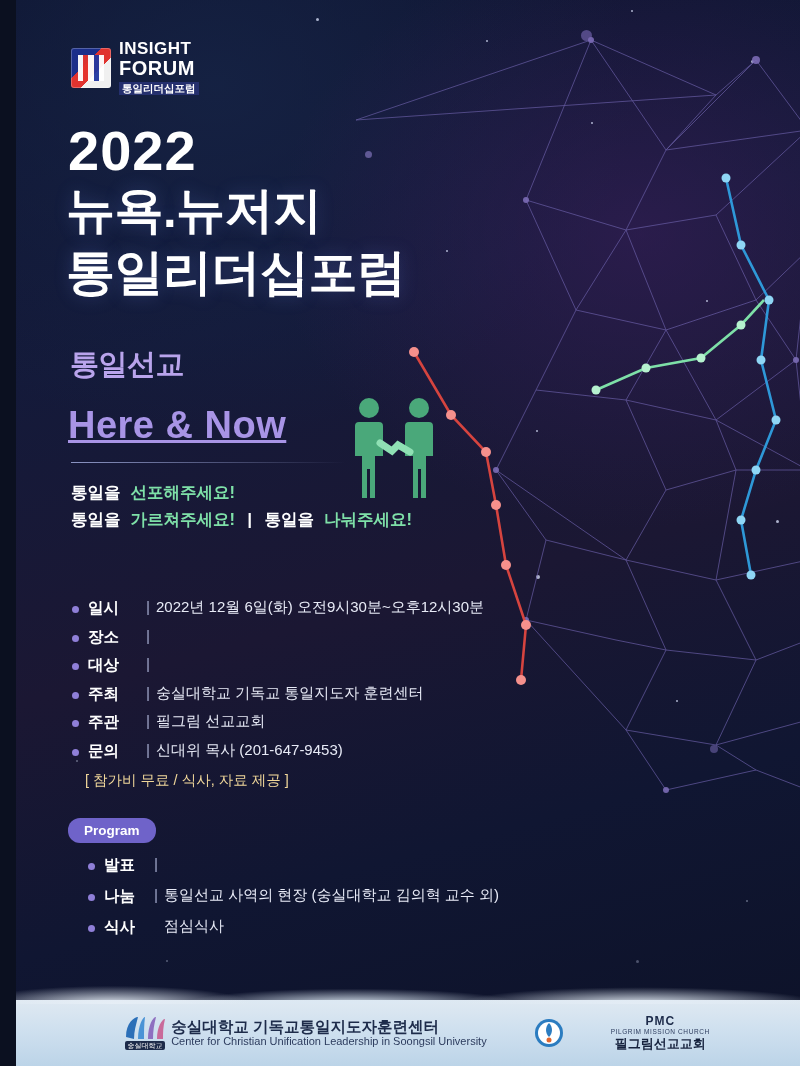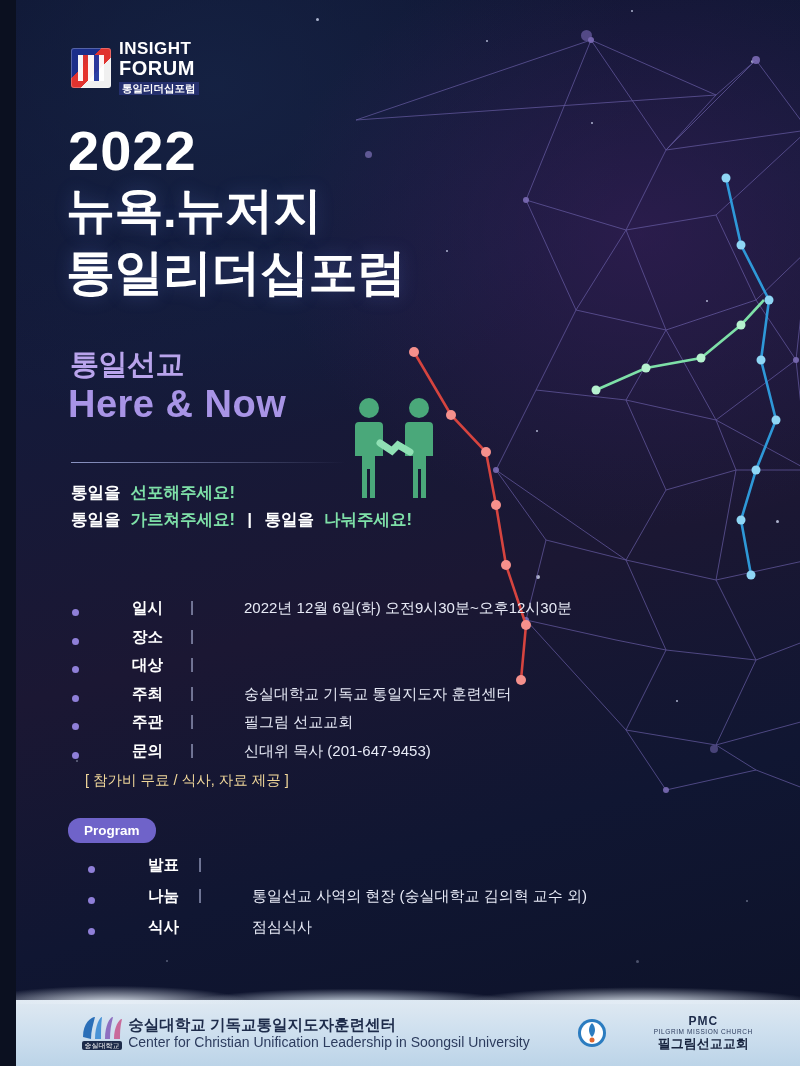--- a/index.html
+++ b/index.html
@@ -60,40 +60,40 @@
     position:absolute; left:50px; top:180px;
     color:#ffffff; font-size:49px; font-weight:bold; line-height:1.26;
     letter-spacing: -0.5px;
     text-shadow: 0 0 18px rgba(120,150,255,.25);
   }
   .subtitle-ko {
     position:absolute; left:54px; top:345px;
     color:#b9a4ec; font-size:29px; font-weight:bold; letter-spacing:-0.5px;
   }
   .subtitle-en {
-    position:absolute; left:52px; top:383px;
-    color:#a894e6; font-size:38px; font-weight:bold; letter-spacing:0.5px;
+    position:absolute; left:52px; top:404px;
+    color:#a894e6; font-size:38px; font-weight:bold; letter-spacing:0.5px;text-decoration:underline;
   }
   .rule {
     position:absolute; left:55px; top:462px; width:275px; height:1px;
     background: linear-gradient(90deg, rgba(160,170,220,.85), rgba(160,170,220,0));
   }
   .slogan {
     position:absolute; left:55px; top:480px;
     font-size:16.5px; font-weight:bold; line-height:1.55;
   }
   .slogan .w { color:#ffffff;font-family:Liberation Mono, monospace; }
   .slogan .g { color:#7ee0a8; }
 
   
   .handshake { position:absolute; left:330px; top:395px; width:96px; height:104px; }
 
   
   .info { position:absolute; left:52px; top:598px; width:620px; }
-  .info-row { display:flex; align-items:center; margin-bottom:7.5px;gap:44px; }
+  .info-row { display:flex; align-items:flex-start; margin-bottom:7.5px; }
   .bullet {
     width:7px; height:7px; border-radius:50%; background:#8f7fd8;
     margin:8px 9px 0 4px; flex:none;
   }
   .lbl {
     color:#ffffff; font-weight:bold; font-size:15.5px;
     min-width:62px; display:flex; justify-content:space-between;
   }
   .lbl .sep { color:#9fa6c8; font-weight:normal; margin-left:4px; }
   .val { color:#e7eaf6; font-size:15px; margin-left:6px; }
@@ -119,21 +119,21 @@
   }
   .footer:before{
     content:""; position:absolute; left:0; top:-22px; width:800px; height:26px;
     background: radial-gradient(ellipse 200px 26px at 12% 100%, #e6eef6 0%, rgba(230,238,246,0) 70%),
                 radial-gradient(ellipse 240px 22px at 42% 100%, #dce8f3 0%, rgba(220,232,243,0) 70%),
                 radial-gradient(ellipse 260px 24px at 78% 100%, #e3ecf5 0%, rgba(227,236,245,0) 70%);
   }
   .f-item { display:flex; align-items:center; gap:3px; position:relative; z-index:2; }
   .ss-mark { width:46px; height:40px; position:relative; }
   .ss-name .n1 { color:#1d2b4a; font-size:15.5px; font-weight:bold; line-height:1.15; }
-  .ss-name .n2 { color:#2d3c5e; font-size:14px; line-height:1.2; }
+  .ss-name .n2 { color:#2d3c5e; font-size:11px; line-height:1.2; }
   .u-mark { width:32px; height:34px; }
   .pmc { text-align:center; }
   .pmc .p1 { color:#1d2b4a; font-size:12px; font-weight:bold; letter-spacing:1px; }
   .pmc .p2 { color:#2d3c5e; font-size:6.5px; letter-spacing:.6px; }
   .pmc .p3 { color:#16223d; font-size:13px; font-weight:bold; }
 </style>
 </head>
 <body>
 
 <div class="poster">

